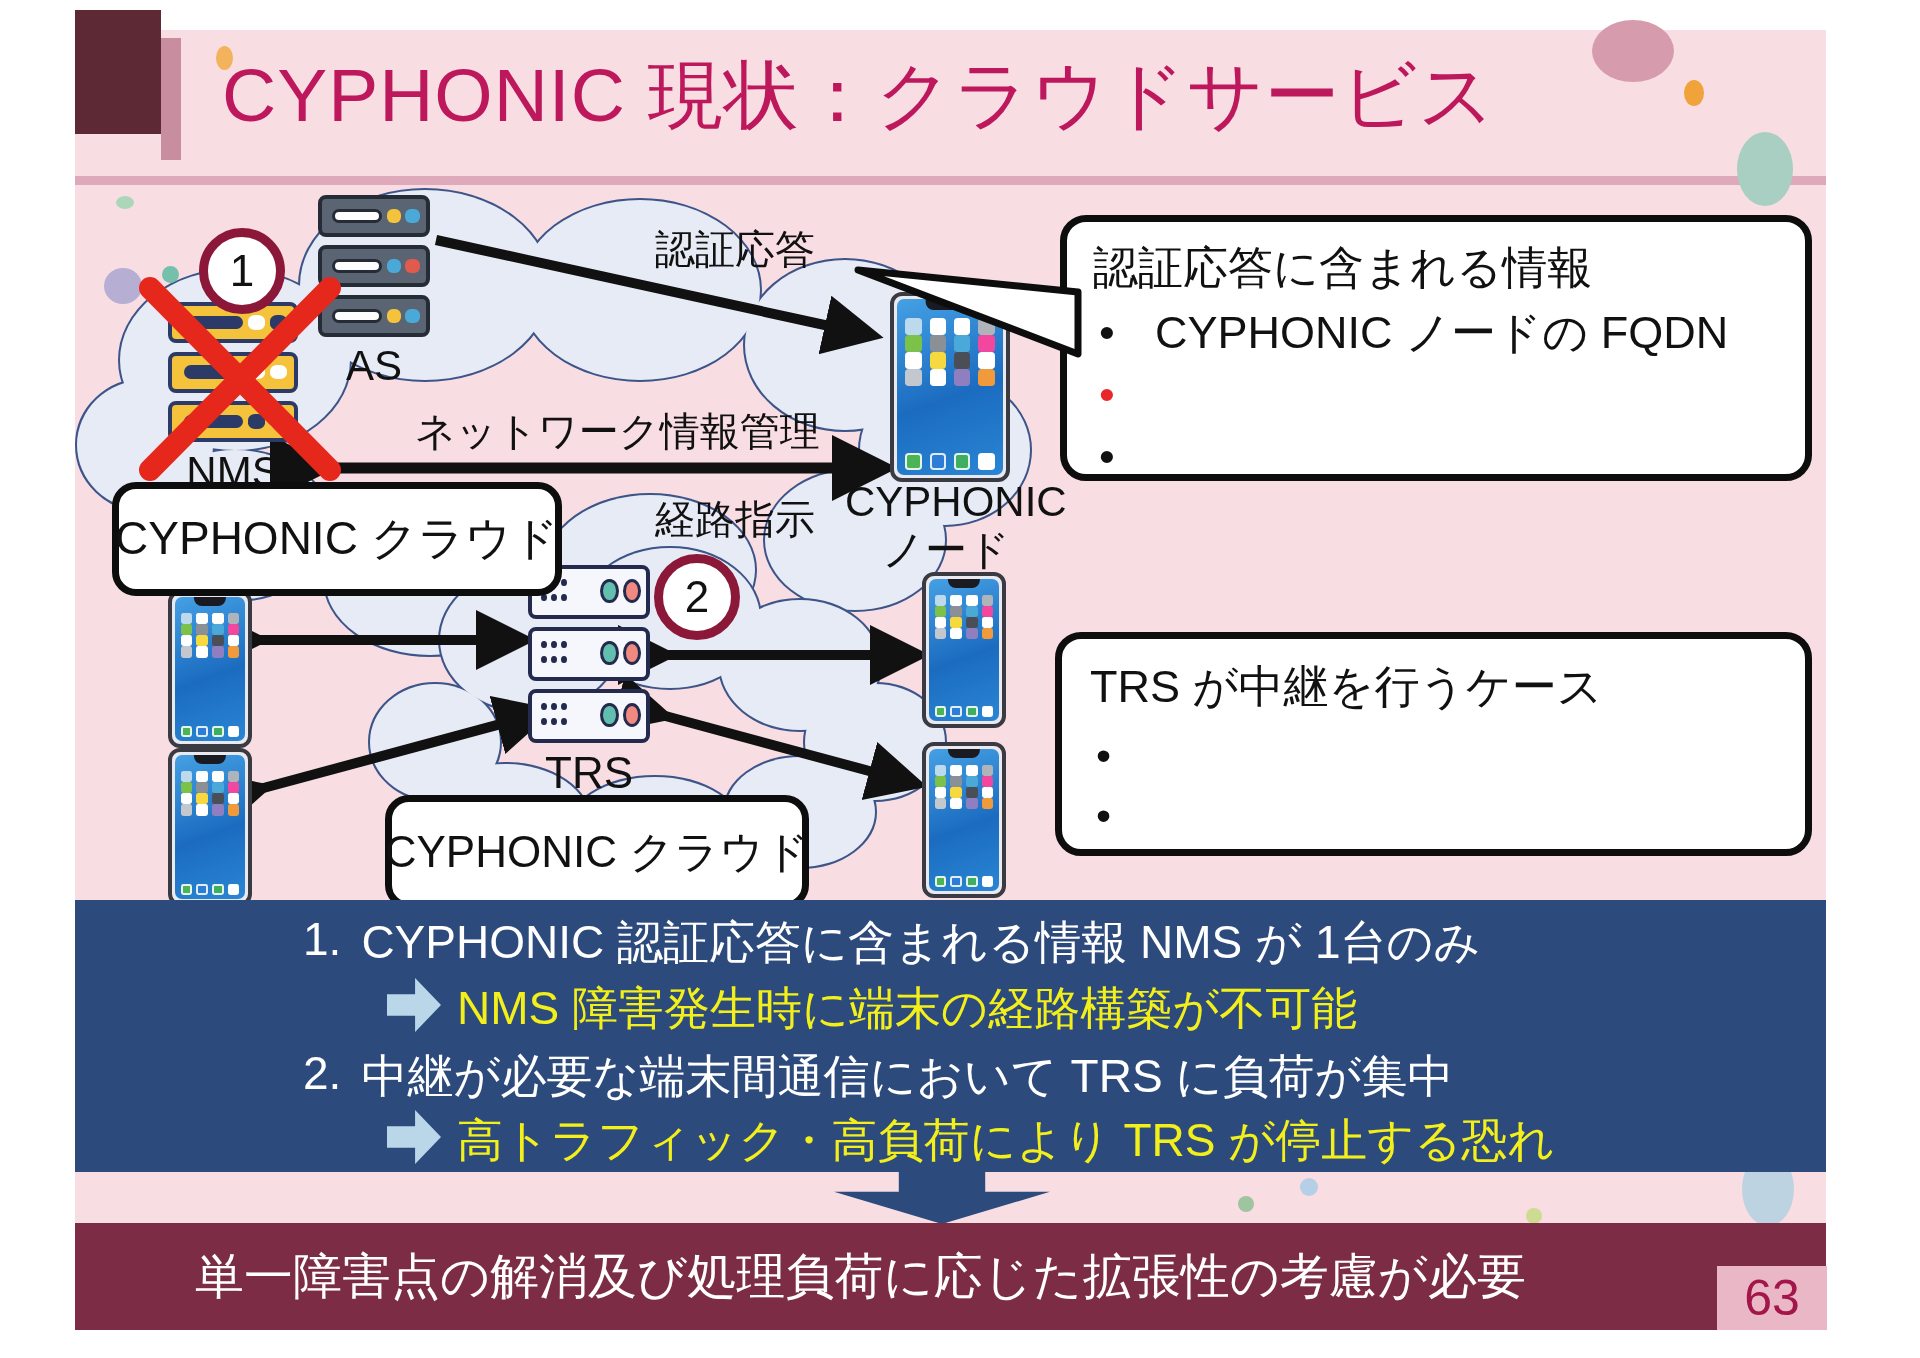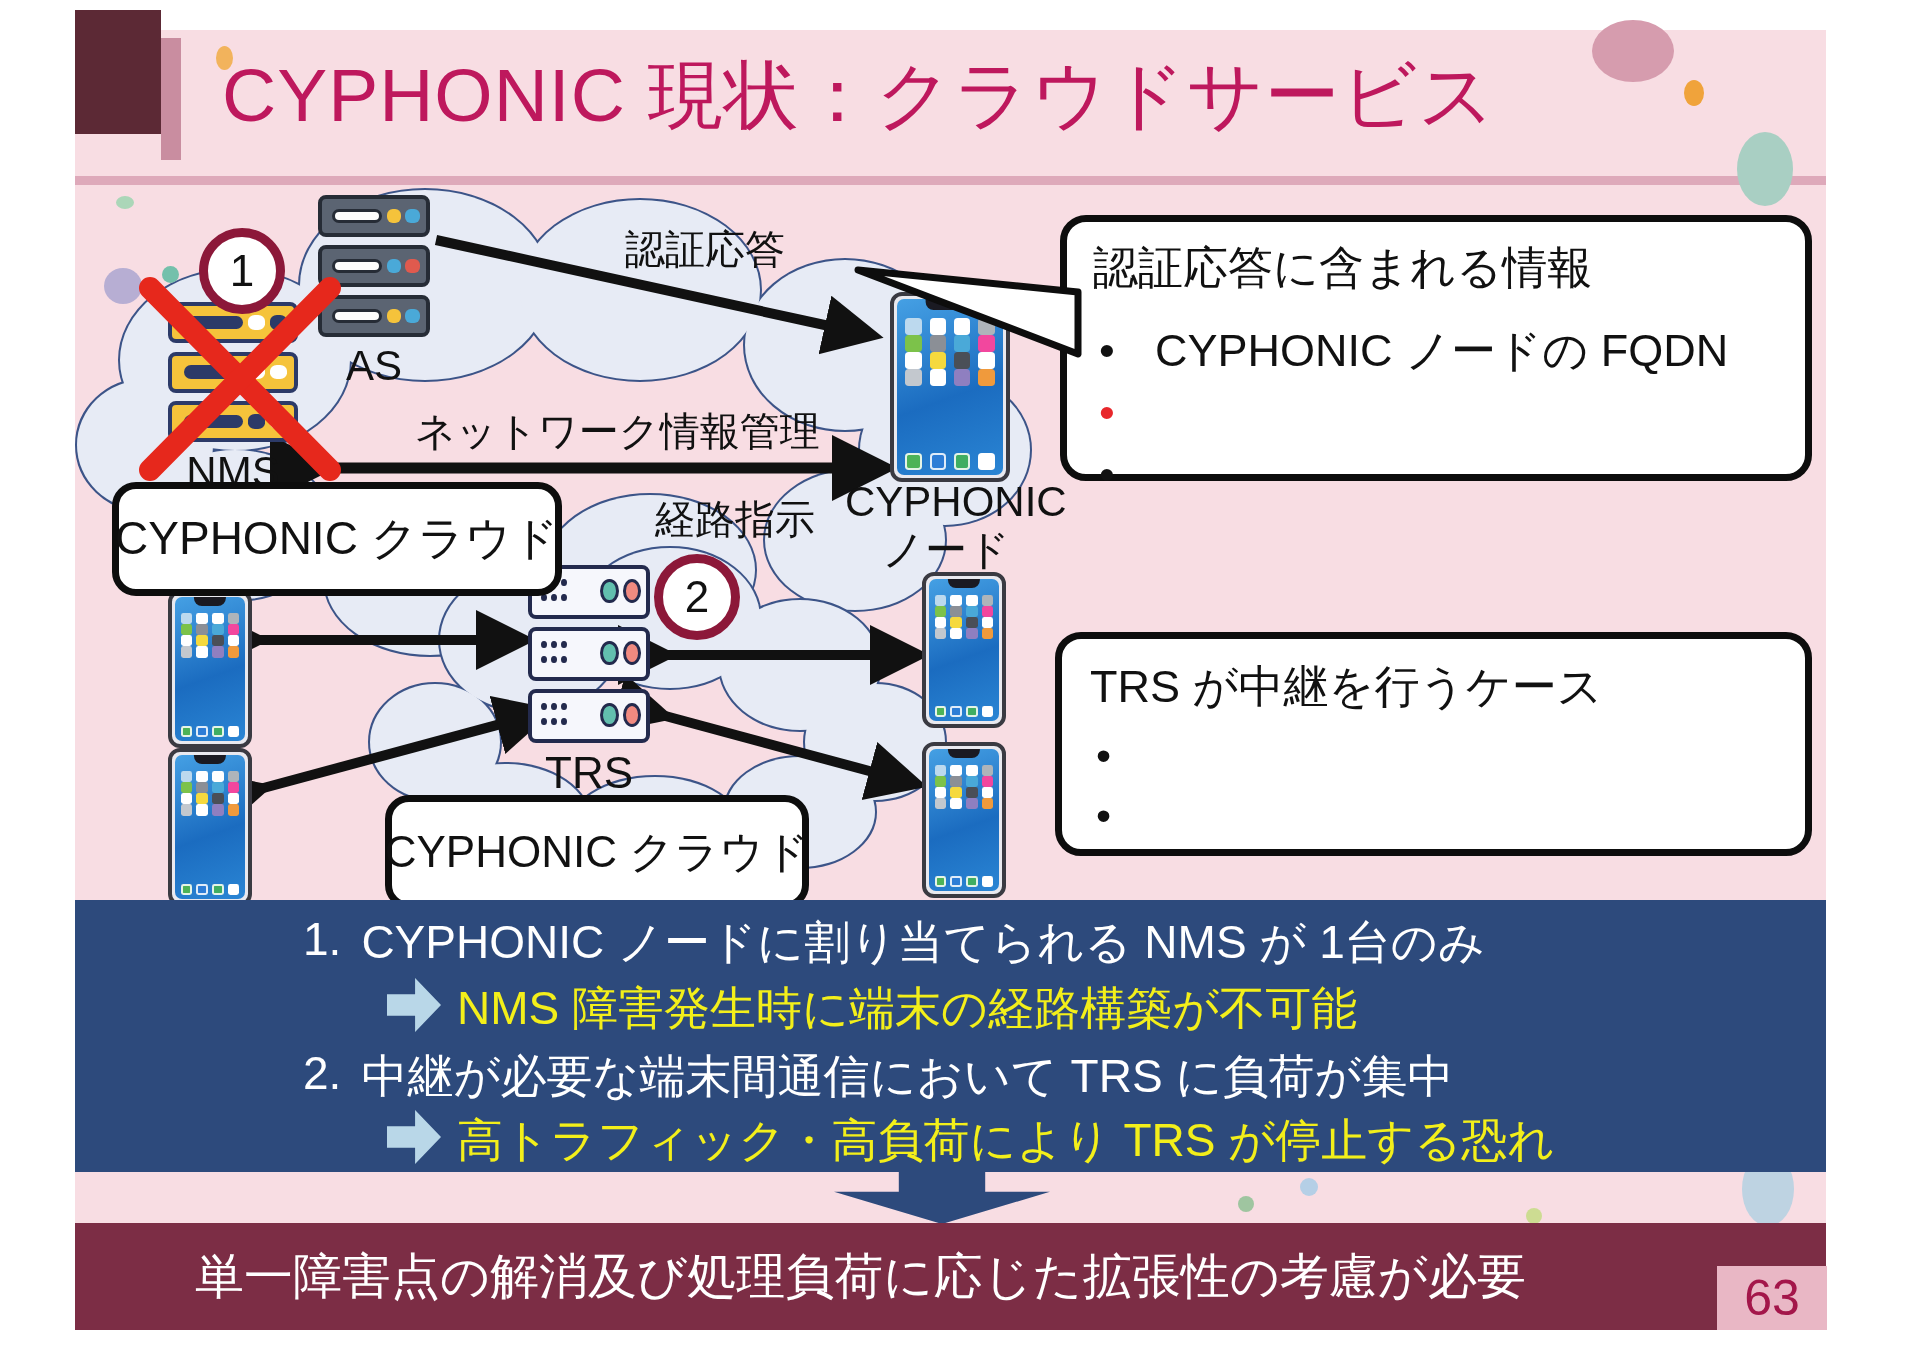--- a/index.html
+++ b/index.html
@@ -60,21 +60,21 @@
                 background:#1a1a22;border-radius:0 0 8px 8px;}
   .phone .apps{position:absolute;top:11%;left:8%;right:8%;display:flex;flex-wrap:wrap;
                column-gap:8%;row-gap:10%;}
   .phone .apps i{width:19%;aspect-ratio:1;border-radius:22%;display:block;}
   .phone .dock{position:absolute;bottom:3%;left:8%;right:8%;display:flex;column-gap:8%;}
   .phone .dock i{width:19%;aspect-ratio:1;border-radius:22%;display:block;border:2px solid rgba(255,255,255,.85);box-sizing:border-box;}
 
   
   #bubble{left:1060px;top:215px;width:752px;height:266px;background:#fff;border:7px solid #0d0d0d;
           border-radius:26px;z-index:5;padding:16px 10px 10px 26px;box-sizing:border-box;}
-  #bubble .bt{font-size:45px;margin-bottom:22px;}
+  #bubble .bt{font-size:45px;margin-bottom:4px;}
   .blist{list-style:none;margin:0;padding:0;}
   .blist li{display:flex;font-size:45px;line-height:62px;}
   .blist .bu{width:56px;flex:0 0 56px;text-align:left;padding-left:6px;}
   li.red{color:#e8272b;}
 
   #case-box{left:1055px;top:632px;width:757px;height:224px;background:#fff;border:7px solid #0d0d0d;
             border-radius:26px;z-index:5;padding:18px 10px 10px 28px;box-sizing:border-box;}
   #case-box .bt{font-size:45px;margin-bottom:8px;}
   #case-box .blist li{font-size:43px;line-height:60px;}
 
@@ -213,21 +213,21 @@
   <div class="srv-unit" style="height:41px;">
       <div class="slot"></div>
       <div class="d1" style="background:#2c3a68;"></div>
       <div class="d2" style="background:#fff;"></div>
     </div>
 </div>
 <div class="abs lbl" style="left:168px;top:448px;width:130px;text-align:center;font-size:42px;">NMS</div>
 
 <div class="abs wbox" style="left:112px;top:482px;width:436px;height:100px;">CYPHONIC クラウド</div>
 
-<div class="abs lbl" style="left:625px;top:222px;">認証応答</div>
+<div class="abs lbl" style="left:655px;top:222px;">認証応答</div>
 <div class="abs lbl" style="left:415px;top:404px;">ネットワーク情報管理</div>
 <div class="abs lbl" style="left:655px;top:492px;">経路指示</div>
 
 <div class="abs phone" style="left:890px;top:292px;width:112px;height:182px;">
   <div class="screen">
     <div class="notch"></div>
     <div class="apps">
         <i style="background: rgb(188, 217, 238);"></i>
         <i style="background: rgb(255, 255, 255);"></i>
         <i style="background: rgb(255, 255, 255);"></i>
@@ -441,21 +441,21 @@
       </li>
     <li>
         <span class="bu">•</span>
       </li>
   </ul>
 </div>
 
 <div class="abs" id="panel">
   <div class="issue-line" style="left:228px;top:12px;">
     <span>1.</span>
-    <span>CYPHONIC ノードに割り当てられる NMS が 1台のみ</span>
+    <span>CYPHONIC 認証応答に含まれる情報 NMS が 1台のみ</span>
   </div>
   <div class="block-arrow" style="left:312px;top:78px;"></div>
   <div class="cons-text" style="left:382px;top:78px;">NMS 障害発生時に端末の経路構築が不可能</div>
 
   <div class="issue-line" style="left:228px;top:146px;">
     <span>2.</span>
     <span>中継が必要な端末間通信において TRS に負荷が集中</span>
   </div>
   <div class="block-arrow" style="left:312px;top:210px;"></div>
   <div class="cons-text" style="left:382px;top:210px;">高トラフィック・高負荷により TRS が停止する恐れ</div>

